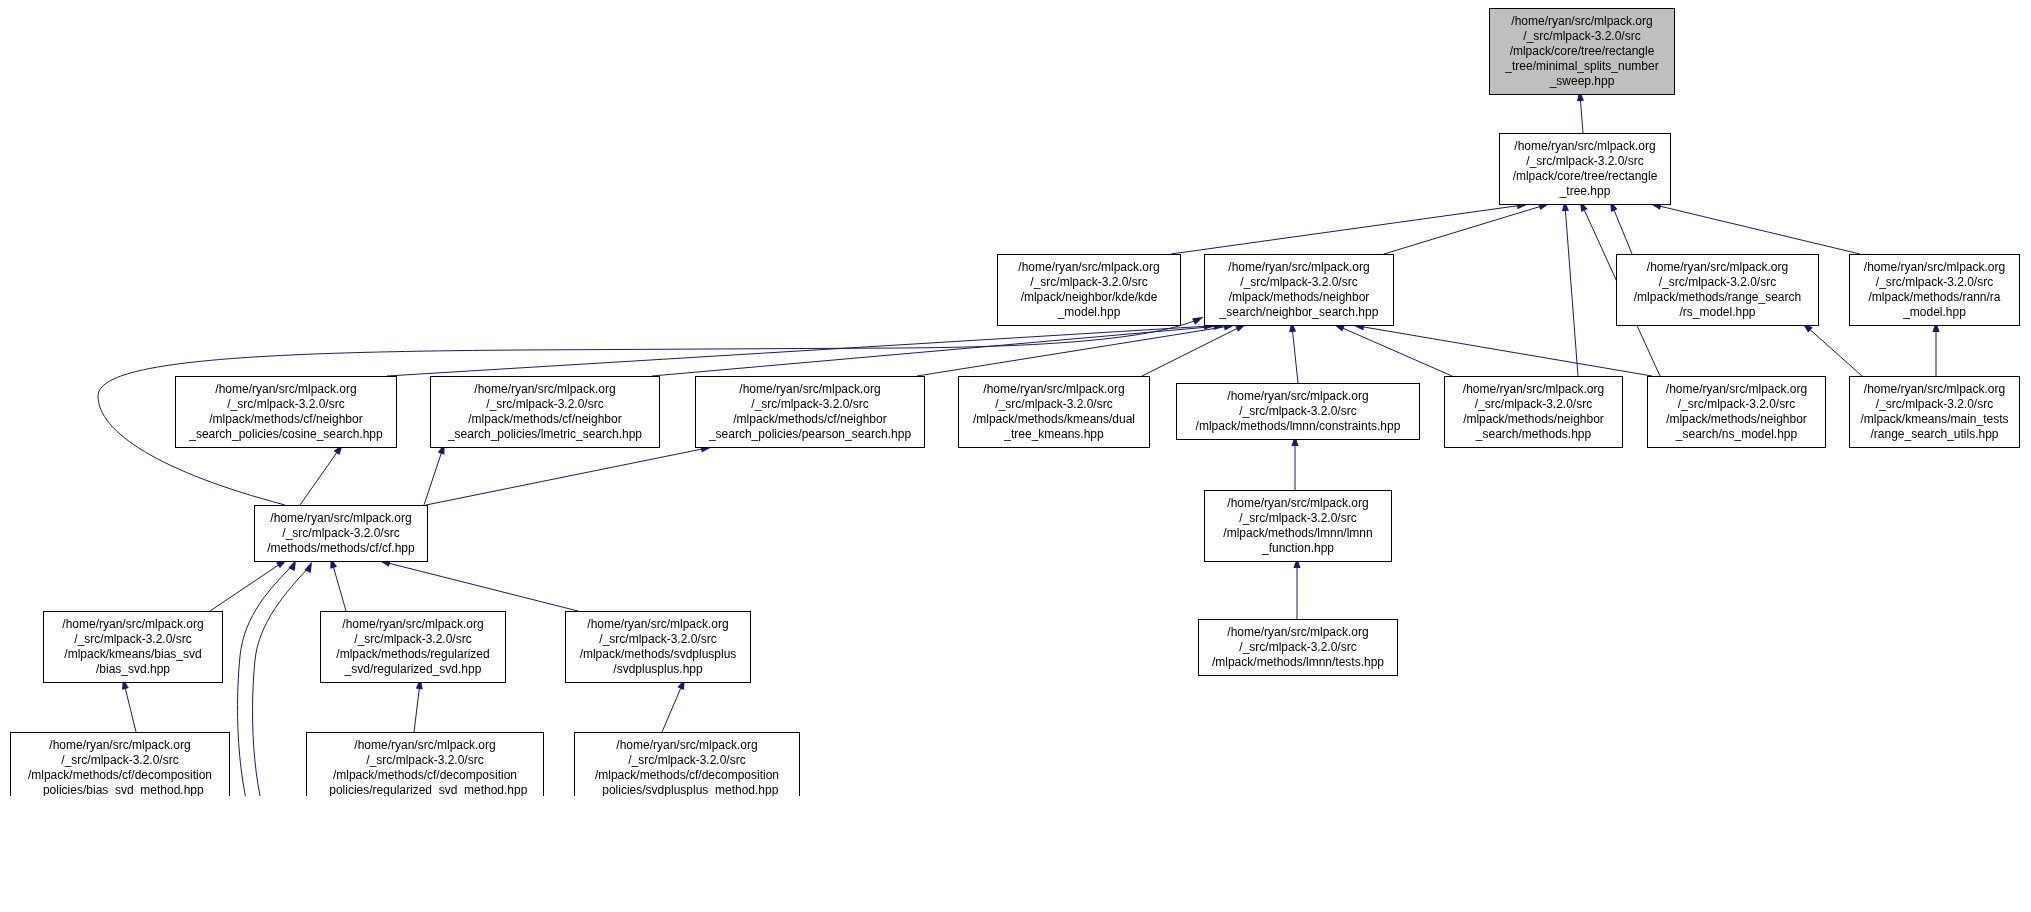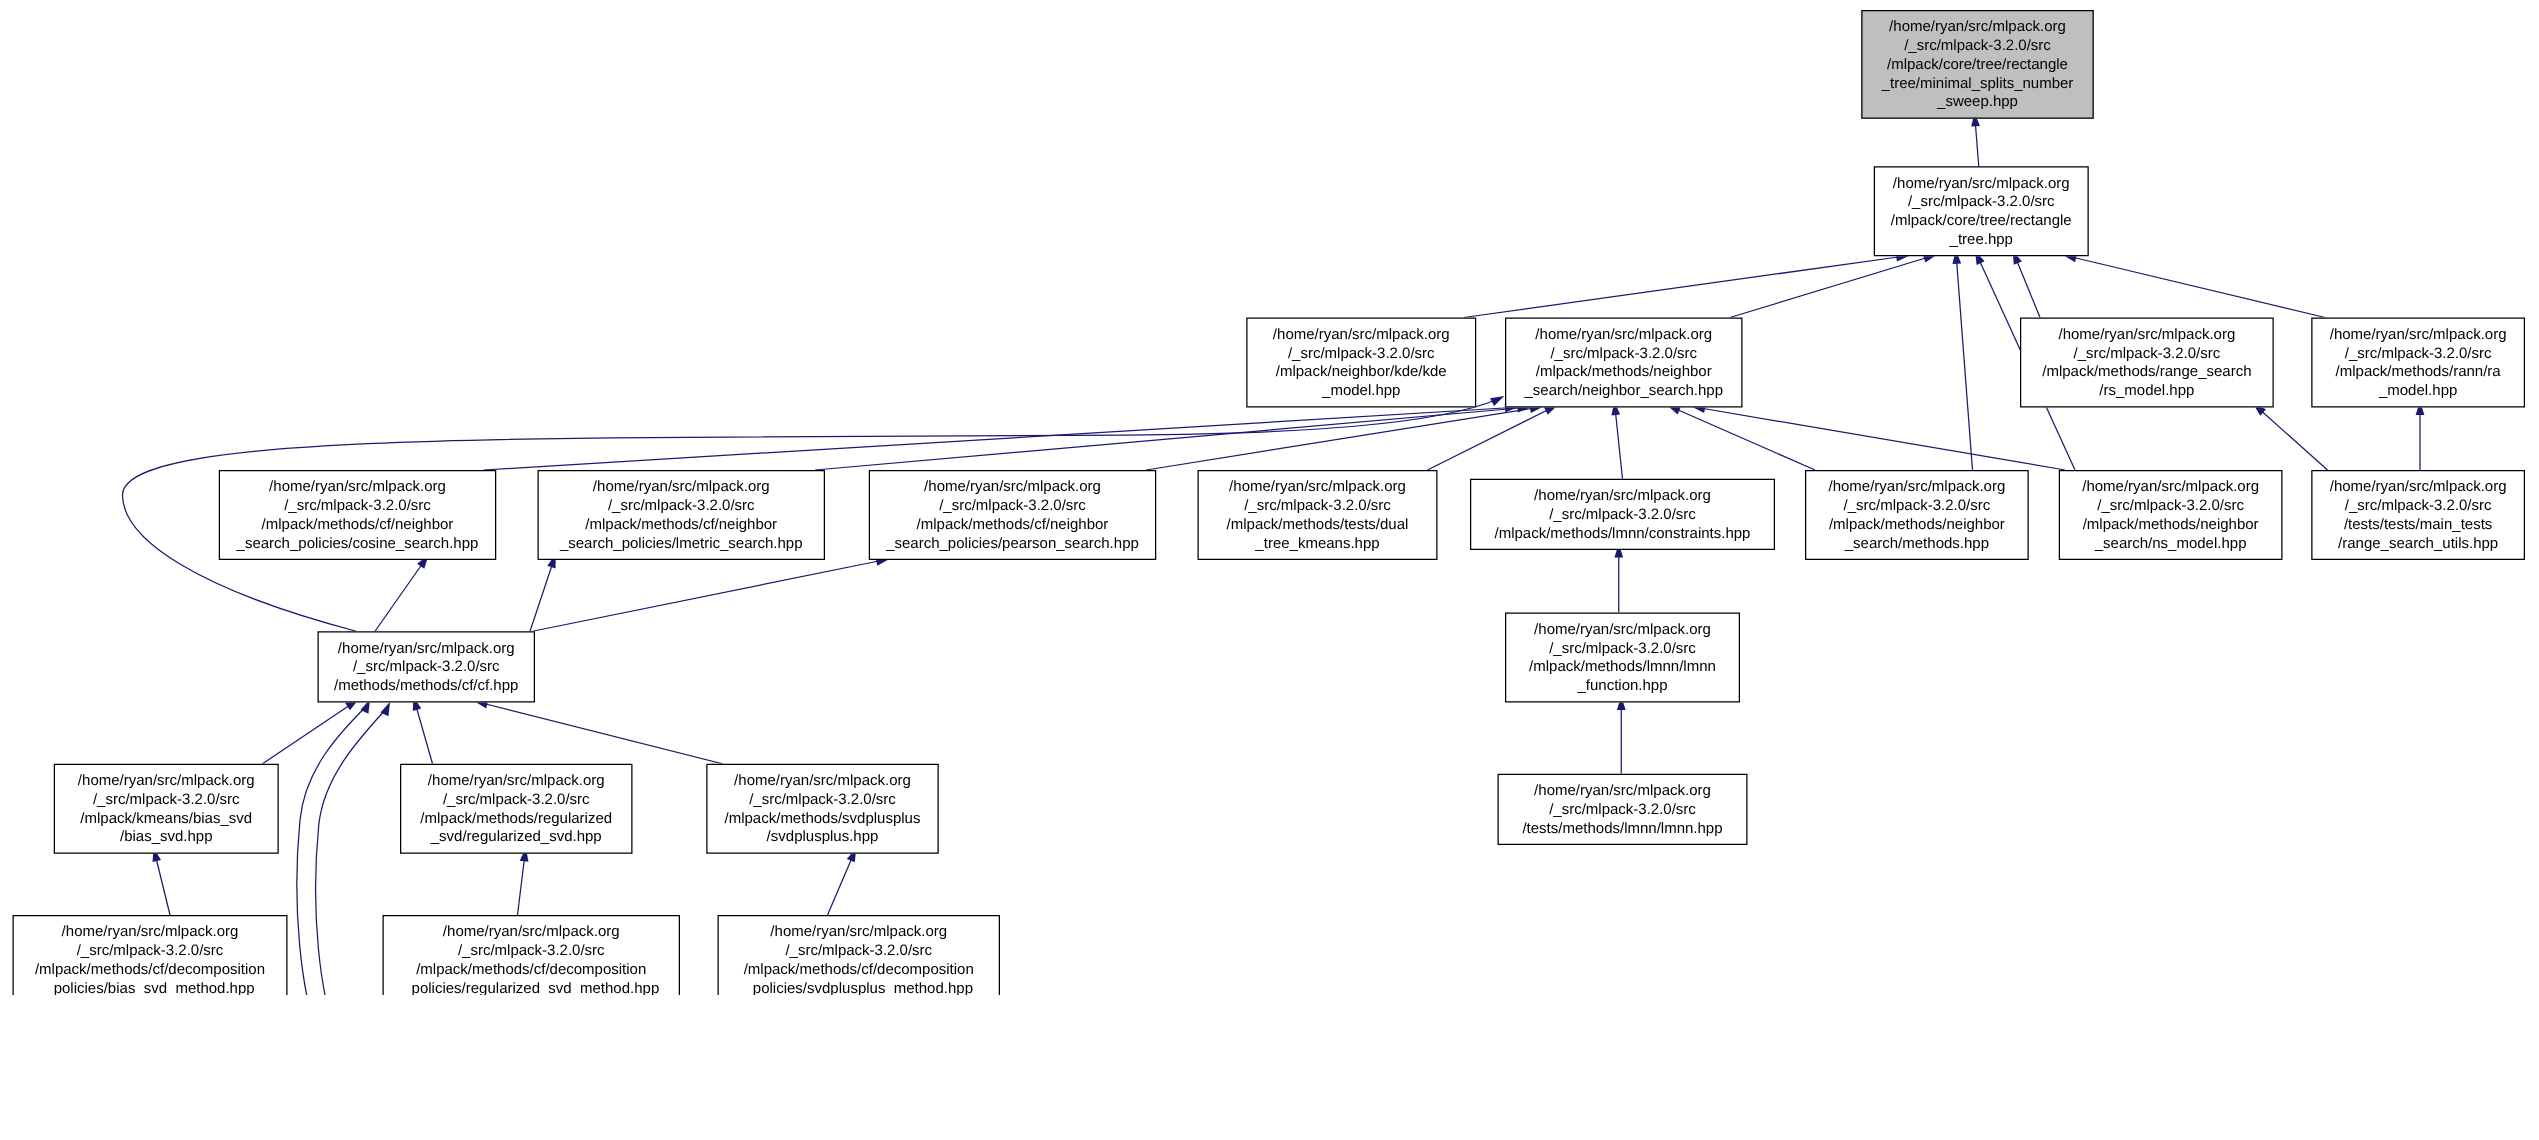--- a/index.html
+++ b/index.html
@@ -154,21 +154,21 @@
     </div>
     <div class="node" style="left: 695px; top: 376px; width: 230px; height: 72px;">
       <div class="ln">/home/ryan/src/mlpack.org</div>
       <div class="ln">/_src/mlpack-3.2.0/src</div>
       <div class="ln">/mlpack/methods/cf/neighbor</div>
       <div class="ln">_search_policies/pearson_search.hpp</div>
     </div>
     <div class="node" style="left: 958px; top: 376px; width: 192px; height: 72px;">
       <div class="ln">/home/ryan/src/mlpack.org</div>
       <div class="ln">/_src/mlpack-3.2.0/src</div>
-      <div class="ln">/mlpack/methods/tests/dual</div>
+      <div class="ln">/mlpack/methods/kmeans/dual</div>
       <div class="ln">_tree_kmeans.hpp</div>
     </div>
     <div class="node" style="left: 1176px; top: 383px; width: 244px; height: 57px;">
       <div class="ln">/home/ryan/src/mlpack.org</div>
       <div class="ln">/_src/mlpack-3.2.0/src</div>
       <div class="ln">/mlpack/methods/lmnn/constraints.hpp</div>
     </div>
     <div class="node" style="left: 1444px; top: 376px; width: 179px; height: 72px;">
       <div class="ln">/home/ryan/src/mlpack.org</div>
       <div class="ln">/_src/mlpack-3.2.0/src</div>
@@ -177,21 +177,21 @@
     </div>
     <div class="node" style="left: 1647px; top: 376px; width: 179px; height: 72px;">
       <div class="ln">/home/ryan/src/mlpack.org</div>
       <div class="ln">/_src/mlpack-3.2.0/src</div>
       <div class="ln">/mlpack/methods/neighbor</div>
       <div class="ln">_search/ns_model.hpp</div>
     </div>
     <div class="node" style="left: 1849px; top: 376px; width: 171px; height: 72px;">
       <div class="ln">/home/ryan/src/mlpack.org</div>
       <div class="ln">/_src/mlpack-3.2.0/src</div>
-      <div class="ln">/tests/tests/main_tests</div>
+      <div class="ln">/mlpack/kmeans/main_tests</div>
       <div class="ln">/range_search_utils.hpp</div>
     </div>
     <div class="node" style="left: 254px; top: 505px; width: 174px; height: 57px;">
       <div class="ln">/home/ryan/src/mlpack.org</div>
       <div class="ln">/_src/mlpack-3.2.0/src</div>
       <div class="ln">/methods/methods/cf/cf.hpp</div>
     </div>
     <div class="node" style="left: 1204px; top: 490px; width: 188px; height: 72px;">
       <div class="ln">/home/ryan/src/mlpack.org</div>
       <div class="ln">/_src/mlpack-3.2.0/src</div>
@@ -212,21 +212,21 @@
     </div>
     <div class="node" style="left: 565px; top: 611px; width: 186px; height: 72px;">
       <div class="ln">/home/ryan/src/mlpack.org</div>
       <div class="ln">/_src/mlpack-3.2.0/src</div>
       <div class="ln">/mlpack/methods/svdplusplus</div>
       <div class="ln">/svdplusplus.hpp</div>
     </div>
     <div class="node" style="left: 1198px; top: 619px; width: 200px; height: 57px;">
       <div class="ln">/home/ryan/src/mlpack.org</div>
       <div class="ln">/_src/mlpack-3.2.0/src</div>
-      <div class="ln">/tests/methods/lmnn/lmnn.hpp</div>
+      <div class="ln">/mlpack/methods/lmnn/tests.hpp</div>
     </div>
     <div class="node" style="left: 10px; top: 732px; width: 220px; height: 72px;">
       <div class="ln">/home/ryan/src/mlpack.org</div>
       <div class="ln">/_src/mlpack-3.2.0/src</div>
       <div class="ln">/mlpack/methods/cf/decomposition</div>
       <div class="ln">_policies/bias_svd_method.hpp</div>
     </div>
     <div class="node" style="left: 306px; top: 732px; width: 238px; height: 72px;">
       <div class="ln">/home/ryan/src/mlpack.org</div>
       <div class="ln">/_src/mlpack-3.2.0/src</div>

